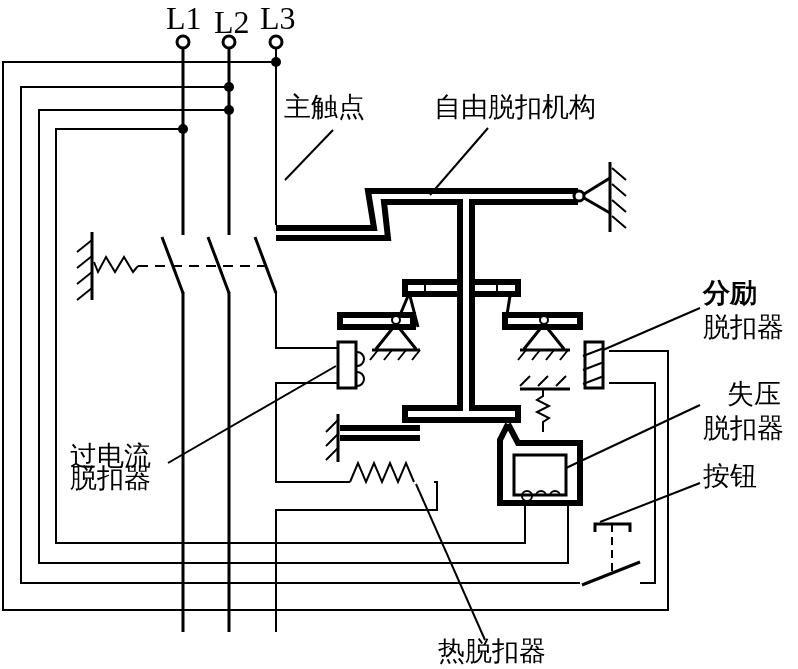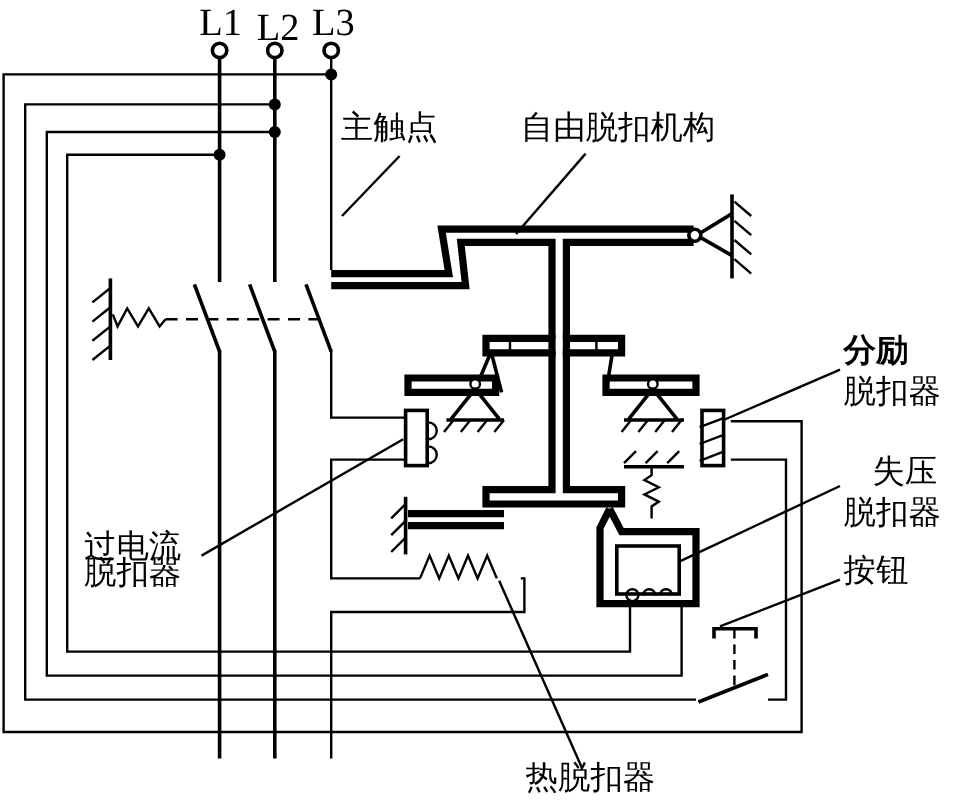--- a/index.html
+++ b/index.html
@@ -130,13 +130,13 @@
 
 <div class="lbl" style="left:284px;top:91px;">主触点</div>
 <div class="lbl" style="left:434px;top:91px;">自由脱扣机构</div>
 <div class="lbl" style="left:703px;top:277px;font-weight:bold;">分励</div>
 <div class="lbl" style="left:703px;top:311px;">脱扣器</div>
 <div class="lbl" style="left:703px;top:378px;margin-left:24px;">失压</div>
 <div class="lbl" style="left:703px;top:412px;">脱扣器</div>
 <div class="lbl" style="left:703px;top:460px;">按钮</div>
 <div class="lbl" style="left:70px;top:427px;margin-top:13px;">过电流</div>
 <div class="lbl" style="left:70px;top:462px;">脱扣器</div>
-<div class="lbl" style="left:438px;top:635px;font-family:Liberation Mono, monospace;">热脱扣器</div>
+<div class="lbl" style="left:438px;top:635px;">热脱扣器</div>
 
 </body></html>

